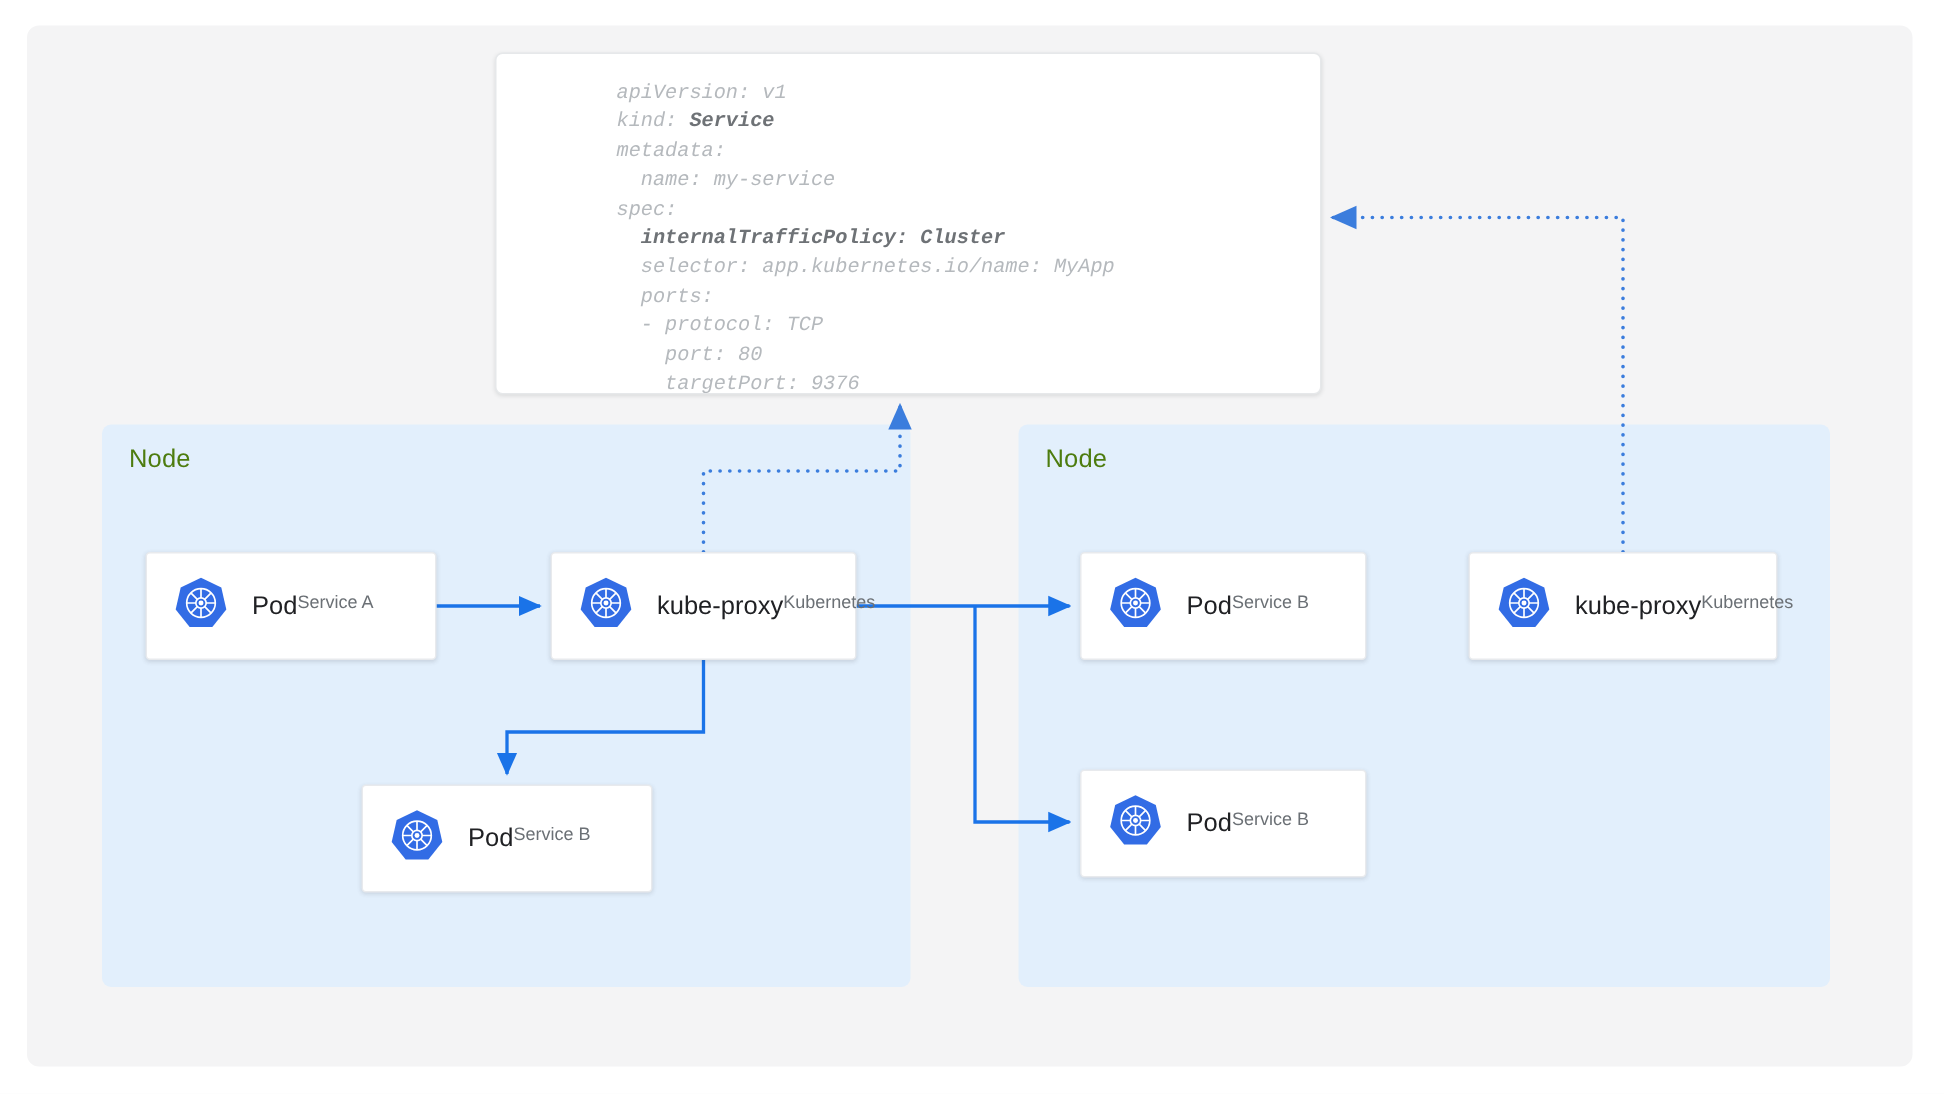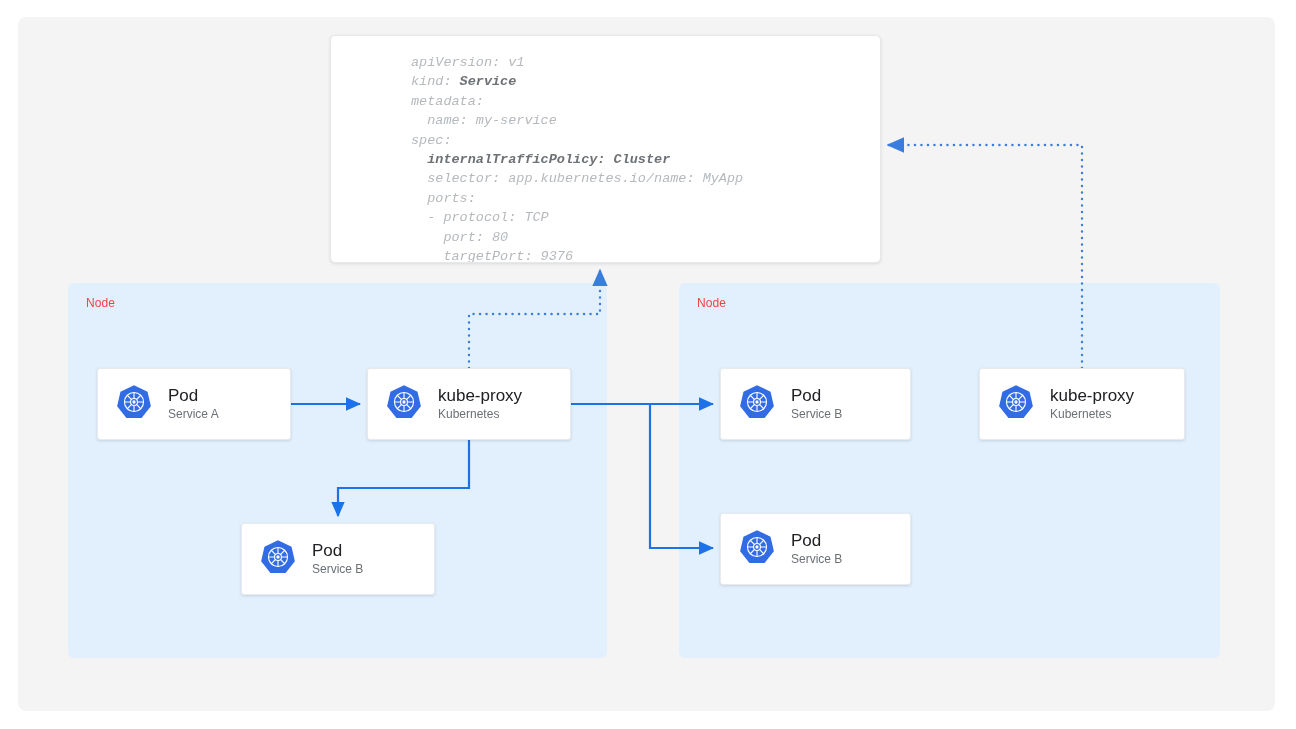--- a/index.html
+++ b/index.html
@@ -26,22 +26,22 @@
     border-radius: 8px;
   }
   
   .node-box {
     position: absolute;
     background: #e2effc;
     border-radius: 6px;
   }
   .node-label {
     position: absolute;
-    font-size: 12px;
-    color: #ef4444;
+    font-size: 17px;
+    color: #4d7c0f;
     letter-spacing: .1px;
     white-space: nowrap;
   }
   
   .card {
     position: absolute;
     background: #ffffff;
     border: 1px solid #e8eaed;
     border-radius: 3px;
     box-shadow: 0 1px 3px rgba(60,64,67,.16);
@@ -49,21 +49,21 @@
     align-items: center;
     box-sizing: border-box;
   }
   .card .k8s-ico {
     flex: 0 0 auto;
     margin-left: 18px;
     margin-right: 16px;
   }
   .card .txt {
     display: flex;
-    flex-direction: column;
+    flex-direction: row;
     justify-content: center;
     line-height: 1.22;
   }
   .card .t-main {
     font-size: 17px;
     color: #202124;
     white-space: nowrap;
   }
   .card .t-sub {
     font-size: 12px;

